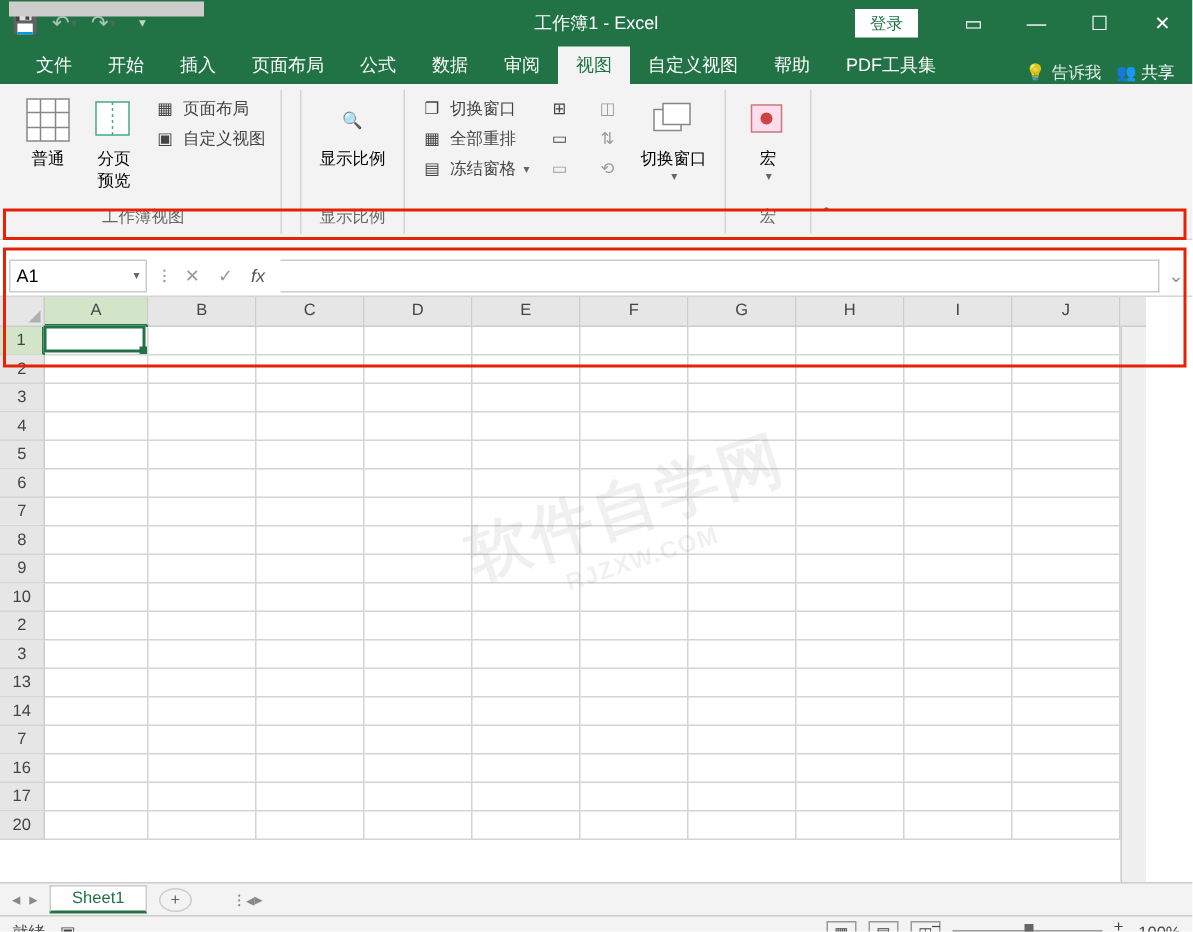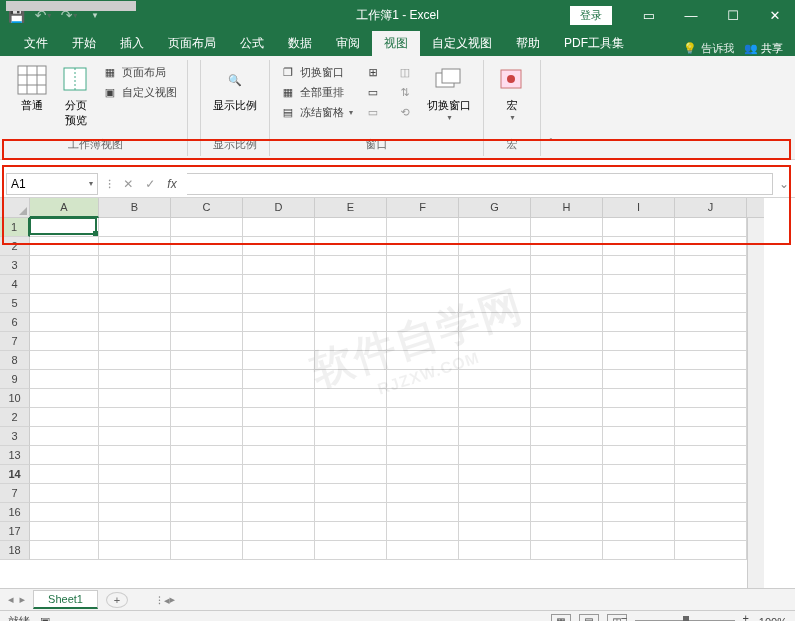--- a/index.html
+++ b/index.html
@@ -221,21 +221,20 @@
           <div class="icon-box">
             <svg width="30" height="26">
               <rect x="2" y="6" width="18" height="14" fill="#fff" stroke="#888"></rect>
               <rect x="8" y="2" width="18" height="14" fill="#fff" stroke="#888"></rect>
             </svg>
           </div>
           <span>切换窗口</span>
           <span class="dd-arrow">▾</span>
         </div>
     </div>
-    <div class="group-label">窗口</div>
   </div>
 
   <div class="ribbon-group">
     <div class="group-body">
       <div class="big-btn">
           <div class="icon-box">
             <svg width="30" height="26">
               <rect x="4" y="3" width="20" height="18" fill="#fde" stroke="#c77"></rect>
               <circle cx="14" cy="12" r="4" fill="#c44"></circle>
             </svg>
@@ -293,25 +292,25 @@
         <div class="row-h" style="height: 19px; line-height: 18px;">4</div>
         <div class="row-h" style="height: 19px; line-height: 18px;">5</div>
         <div class="row-h" style="height: 19px; line-height: 18px;">6</div>
         <div class="row-h" style="height: 19px; line-height: 18px;">7</div>
         <div class="row-h" style="height: 19px; line-height: 18px;">8</div>
         <div class="row-h" style="height: 19px; line-height: 18px;">9</div>
         <div class="row-h" style="height: 19px; line-height: 18px;">10</div>
         <div class="row-h" style="height: 19px; line-height: 18px;">2</div>
         <div class="row-h" style="height: 19px; line-height: 18px;">3</div>
         <div class="row-h" style="height: 19px; line-height: 18px;">13</div>
-        <div class="row-h" style="height: 19px; line-height: 18px; font-weight: bold;">14</div>
+        <div class="row-h" style="height: 19px; line-height: 18px;">14</div>
         <div class="row-h" style="height: 19px; line-height: 18px;">7</div>
         <div class="row-h" style="height: 19px; line-height: 18px;">16</div>
         <div class="row-h" style="height: 19px; line-height: 18px;">17</div>
-        <div class="row-h" style="height: 19px; line-height: 18px;">18</div>
+        <div class="row-h" style="height: 19px; line-height: 18px;">20</div>
       </div>
     <div class="cells" id="cells">
         <div class="cell-row">
           <div class="cell" style="width: 69px; height: 19px;"></div>
           <div class="cell" style="width: 72px; height: 19px;"></div>
           <div class="cell" style="width: 72px; height: 19px;"></div>
           <div class="cell" style="width: 72px; height: 19px;"></div>
           <div class="cell" style="width: 72px; height: 19px;"></div>
           <div class="cell" style="width: 72px; height: 19px;"></div>
           <div class="cell" style="width: 72px; height: 19px;"></div>

